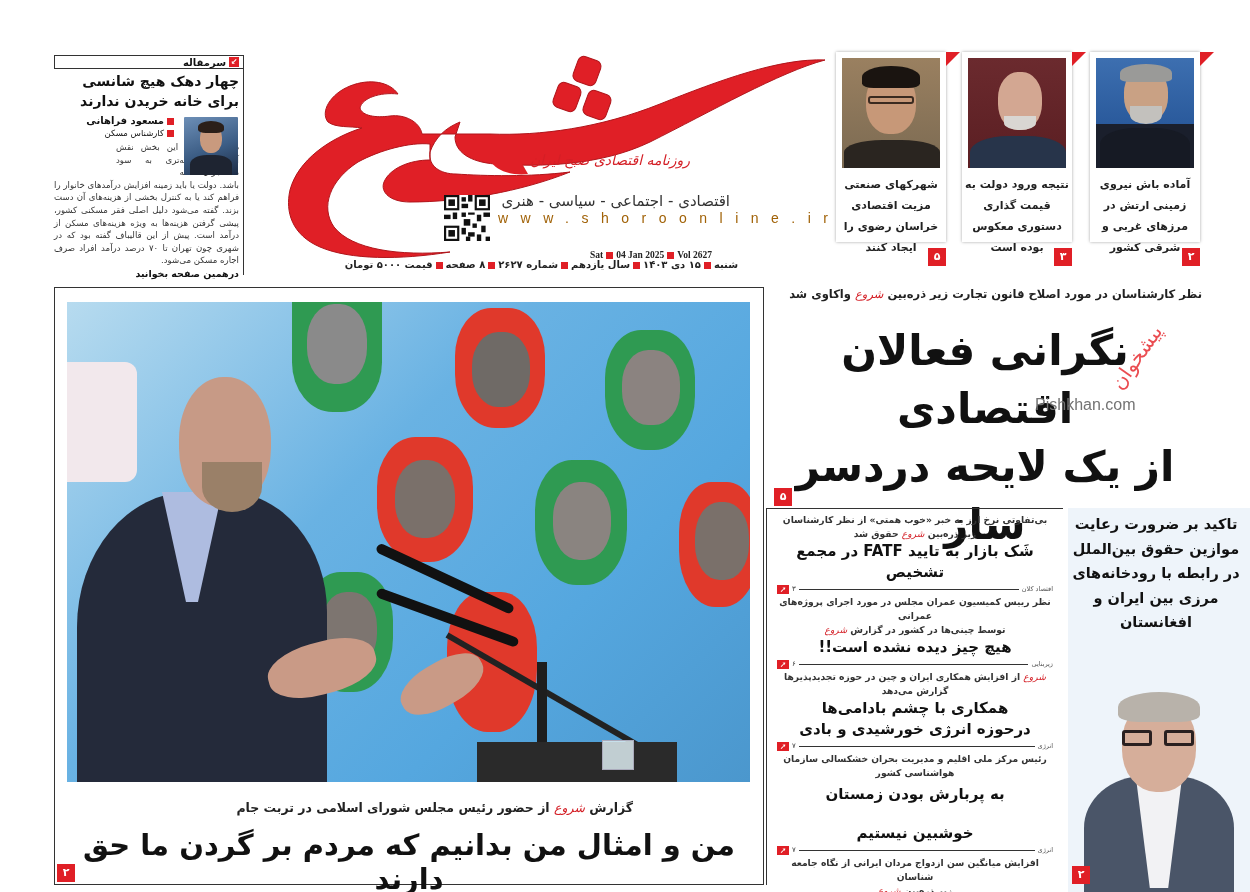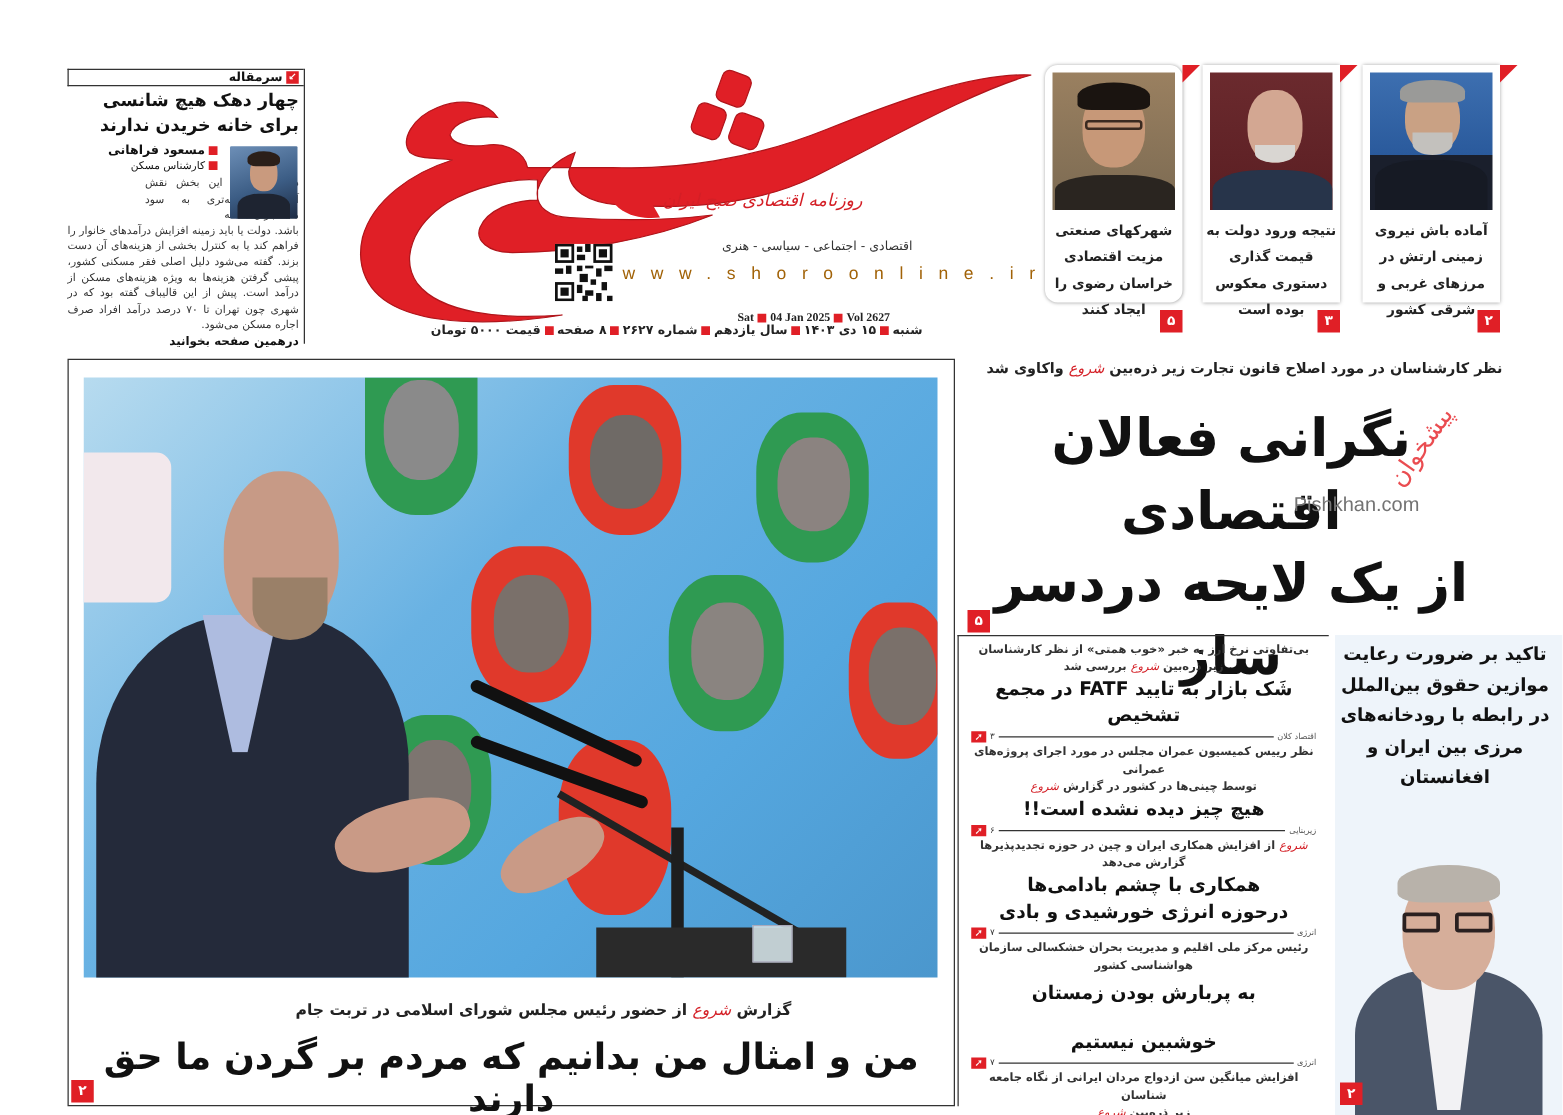--- a/index.html
+++ b/index.html
@@ -23,21 +23,21 @@
   #editorial .author { font-size: 10px; font-weight: bold; text-align: right; margin-right: 62px; margin-top: 4px; }
   #editorial .role { font-size: 8.5px; text-align: right; margin-right: 62px; margin-top: 2px; }
   #editorial .ed-text { font-size: 8.6px; color: #333; line-height: 12.6px; text-align: justify; text-align-last: right; margin-top: 3px; }
   #editorial .ed-text .indent { padding-left: 62px; display: block; }
   #editorial .ed-more { font-size: 9.5px; font-weight: bold; text-align: right; margin-top: 1px; }
 
   
   #masthead { left: 280px; top: 42px; width: 550px; height: 235px; }
   .logo-svg { position: absolute; left: 0; top: 0; }
   #masthead .tagline { position: absolute; right: 140px; top: 110px; font-family: "DejaVu Serif", serif; color: #d41f26; font-size: 14px; font-style: italic; }
-  #masthead .sections { position: absolute; right: 100px; top: 150px; font-size: 10px; color: #333; }
+  #masthead .sections { position: absolute; right: 100px; top: 150px; font-size: 15px; color: #333; }
   #masthead .website { position: absolute; left: 218px; top: 168px; font-family: "Liberation Sans", sans-serif; font-size: 14px; color: #a16207; letter-spacing: 12.5px; }
   #masthead .issue { position: absolute; right: 92px; top: 190px; font-size: 10px; font-weight: bold; color: #222; margin-top: 27px; }
   #masthead .issue-en { position: absolute; left: 310px; top: 208px; font-family: Liberation Serif, serif; font-size: 9.5px; font-weight: bold; color: #222; }
   #masthead .qr { position: absolute; left: 163px; top: 153px; width: 48px; height: 46px; }
 
   
   .teaser { position: absolute; top: 52px; width: 110px; height: 190px; background: #fff; box-shadow: 0 0 3px rgba(0,0,0,.35); }
   .teaser .photo { position: absolute; left: 6px; top: 6px; width: 98px; height: 110px; overflow: hidden; }
   .teaser .txt { position: absolute; left: 2px; right: 2px; top: 122px; font-size: 11px; font-weight: bold; line-height: 21px; text-align: center; color: #222; }
   .teaser .corner { position: absolute; right: -14px; top: 0; width: 0; height: 0; border-left: 14px solid #e01f26; border-bottom: 14px solid transparent; }
@@ -168,21 +168,21 @@
 <div class="teaser rtl" style="left:962px;">
   <div class="photo" style="background:linear-gradient(180deg,#6b2a2e 0%,#5a1e22 100%);">
     <div style="position:absolute;left:30px;top:14px;width:44px;height:58px;border-radius:45%;background:#d3a792;"></div>
     <div style="position:absolute;left:36px;top:58px;width:32px;height:14px;border-radius:0 0 50% 50%;background:#d9d6d2;"></div>
     <div style="position:absolute;left:2px;top:78px;width:96px;height:40px;border-radius:40% 40% 0 0;background:#27344a;"></div>
   </div>
   <div class="txt">نتیجه ورود دولت به قیمت گذاری دستوری معکوس بوده است</div>
   <div class="corner"></div>
   <div class="pg-badge">۳</div>
 </div>
-<div class="teaser rtl" style="left:836px;border-radius:10px;">
+<div class="teaser rtl" style="left:836px;">
   <div class="photo" style="background:linear-gradient(180deg,#9a8060 0%,#7b6a52 100%);">
     <div style="position:absolute;left:24px;top:14px;width:50px;height:62px;border-radius:45%;background:#c79878;"></div>
     <div style="position:absolute;left:20px;top:8px;width:58px;height:22px;border-radius:50% 50% 20% 20%;background:#1a1410;"></div>
     <div style="position:absolute;left:26px;top:38px;width:46px;height:8px;border:2px solid #3a2a20;border-radius:3px;"></div>
     <div style="position:absolute;left:2px;top:82px;width:96px;height:30px;border-radius:40% 40% 0 0;background:#2a2520;"></div>
   </div>
   <div class="txt">شهرکهای صنعتی مزیت اقتصادی خراسان رضوی را ایجاد کنند</div>
   <div class="corner"></div>
   <div class="pg-badge">۵</div>
 </div>
@@ -239,21 +239,21 @@
     <span class="shoroo-inline">شروع</span>
     <span>از حضور رئیس مجلس شورای اسلامی در تربت جام</span>
   </div>
   <div id="photo-caption-headline" class="rtl">من و امثال من بدانیم که مردم بر گردن ما حق دارند</div>
   <div class="pg-badge">۲</div>
 </div>
 
 <div id="news-list" class="abs rtl">
   <div class="news-item" style="padding-top:4px;">
     <div class="kicker">بی‌تفاوتی نرخ ارز به خبر «خوب همتی» از نظر کارشناسان</div>
-    <div class="kicker"><span>زیر ذره‌بین</span> <span class="shoroo-inline">شروع</span> <span>بررسی شد</span></div>
+    <div class="kicker"><span>زیر ذره‌بین</span> <span class="shoroo-inline">شروع</span> <span>حقوق شد</span></div>
     <div class="headline">شَک بازار به تایید FATF در مجمع تشخیص</div>
     <div class="sep">
         <span class="arrow-badge">➚</span>
         <span class="num">۳</span>
         <span class="line"></span>
         <span class="cat">اقتصاد کلان</span>
       </div>
   </div>
   <div class="news-item">
     <div class="kicker">نظر رییس کمیسیون عمران مجلس در مورد اجرای پروژه‌های عمرانی</div>

